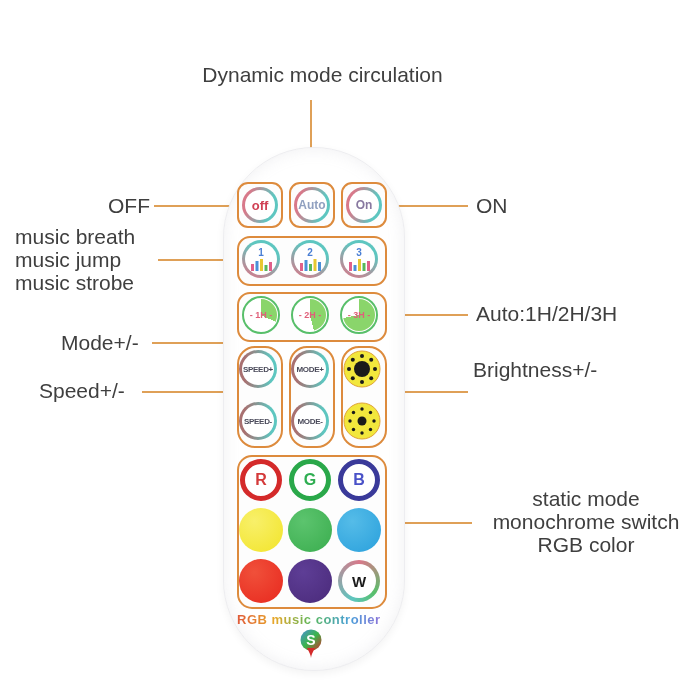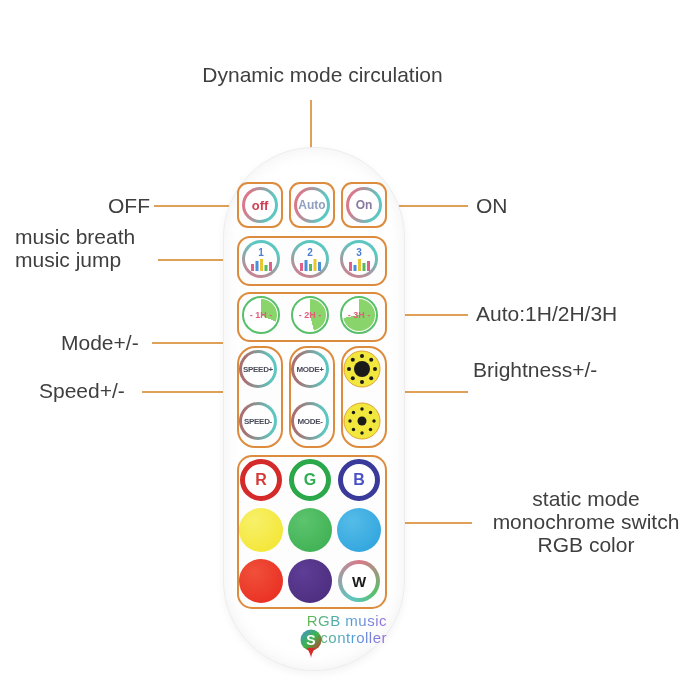--- a/index.html
+++ b/index.html
@@ -32,34 +32,35 @@
   .clk{position:relative;z-index:2;font-size:9px;font-weight:bold;color:#e0607a;letter-spacing:0px;}
   .clk::before{content:"- ";}
   .clk::after{content:" -";}
   .sm-txt{font-size:8px;font-weight:bold;color:#4a4a5a;letter-spacing:-0.3px;}
   .solid{position:absolute;width:44px;height:44px;border-radius:50%;}
   .ringbtn{position:absolute;width:42px;height:42px;border-radius:50%;box-sizing:border-box;border:5px solid #ccc;
            background:#fff;display:flex;align-items:center;justify-content:center;font-weight:bold;font-size:16px;}
   .wring{position:absolute;width:42px;height:42px;border-radius:50%;
          background:conic-gradient(from 200deg,#5ec6c0,#d8798a 45%,#58bf6a 80%,#5ec6c0);}
   .wring .ring-in{inset:4px;font-weight:bold;font-size:15px;color:#1a1a1a;}
-  .footer-txt{position:absolute;left:237px;top:612px;width:150px;text-align:right;
-      font-size:15px;font-weight:normal;letter-spacing:.5px;
+  .footer-txt{position:absolute;left:237px;top:612px;width:150px;text-align:left;
+      font-size:13px;font-weight:bold;letter-spacing:.5px;
       background:linear-gradient(90deg,#e05a3a,#e8a82a 25%,#58b85c 50%,#4aa0d9 75%,#9a6ad9);
       -webkit-background-clip:text;background-clip:text;color:transparent;}
 </style>
 </head>
 <body>
 
 <div id="canvas">
 
   <div class="lbl" style="left:190px;top:63px;width:265px;text-align:center;">Dynamic mode circulation</div>
   <div class="lbl" style="left:88px;top:194px;width:62px;text-align:right;">OFF</div>
   <div class="lbl" style="left:15px;top:225px;">music breath</div>
   <div class="lbl" style="left:15px;top:248px;">music jump</div>
+  <div class="lbl" style="left:15px;top:271px;">music strobe</div>
   <div class="lbl" style="left:61px;top:331px;">Mode+/-</div>
   <div class="lbl" style="left:39px;top:379px;">Speed+/-</div>
   <div class="lbl" style="left:476px;top:194px;">ON</div>
   <div class="lbl" style="left:476px;top:302px;">Auto:1H/2H/3H</div>
   <div class="lbl" style="left:473px;top:358px;">Brightness+/-</div>
   <div class="lbl" style="left:458px;top:487px;width:256px;text-align:center;">static mode</div>
   <div class="lbl" style="left:458px;top:510px;width:256px;text-align:center;">monochrome switch</div>
   <div class="lbl" style="left:458px;top:533px;width:256px;text-align:center;">RGB color</div>
 
   <div class="vline" style="left:310px;top:100px;height:82px;"></div>

